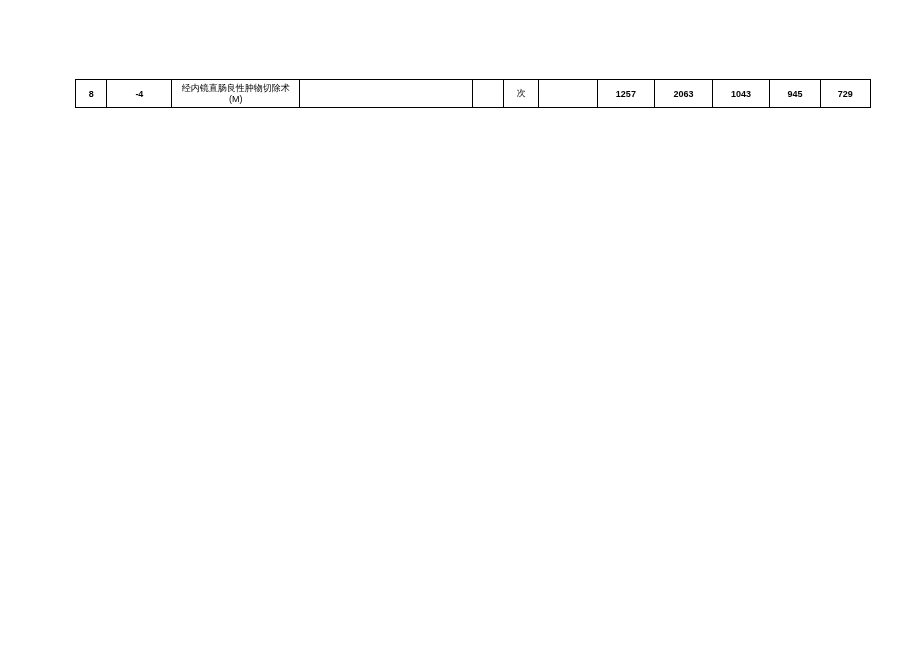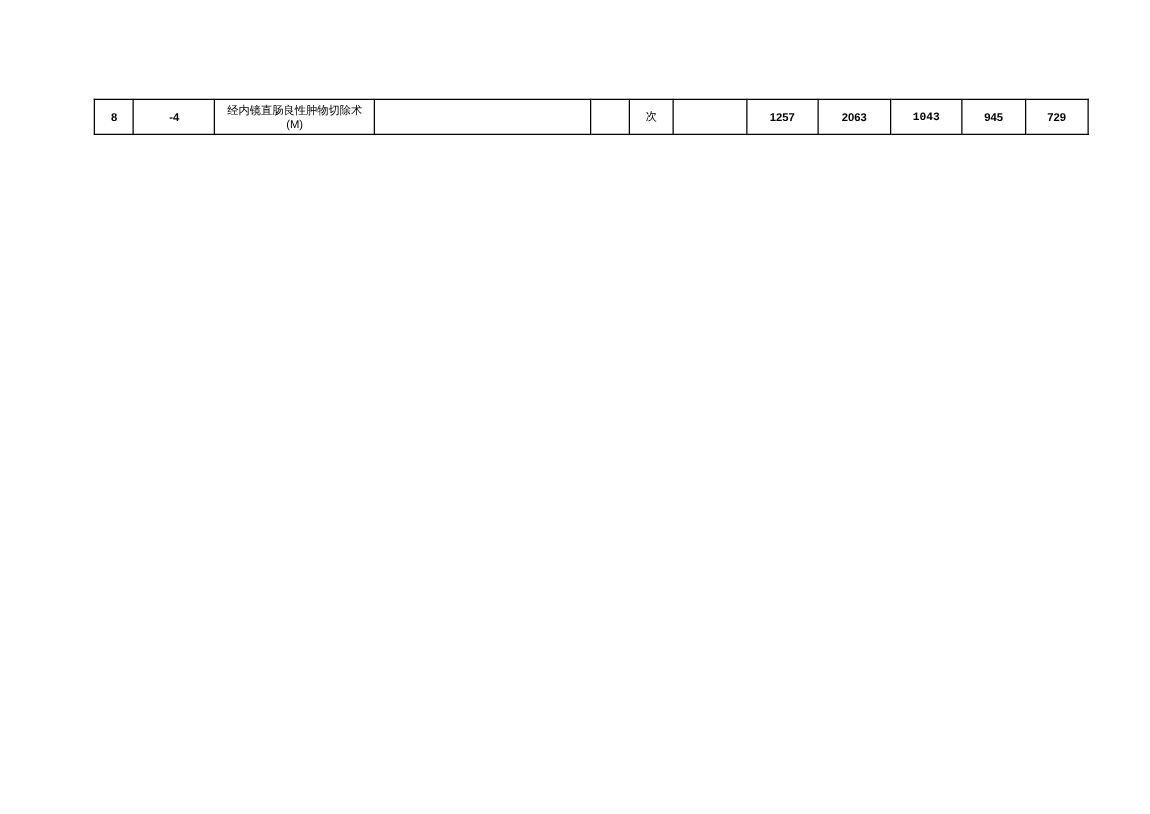--- a/index.html
+++ b/index.html
@@ -39,21 +39,21 @@
     }
     td.c1 { width: 30px; }
     td.c2 { width: 62px; }
     td.c3 { width: 122px; text-align: center; font-weight: normal; line-height: 1.2; }
     td.c4 { width: 165px; }
     td.c5 { width: 30px; }
     td.c6 { width: 33px; font-weight: normal; }
     td.c7 { width: 56px; }
     td.c8 { width: 55px; }
     td.c9 { width: 55px; }
-    td.c10 { width: 55px; font-family: Liberation Mono, monospace; }
+    td.c10 { width: 55px; }
     td.c11 { width: 48px; text-align: center; }
     td.c12 { width: 48px; }
   </style>
 </head>
 <body>
 
 <div class="table-container">
   <table>
     <tbody>
       <tr>

